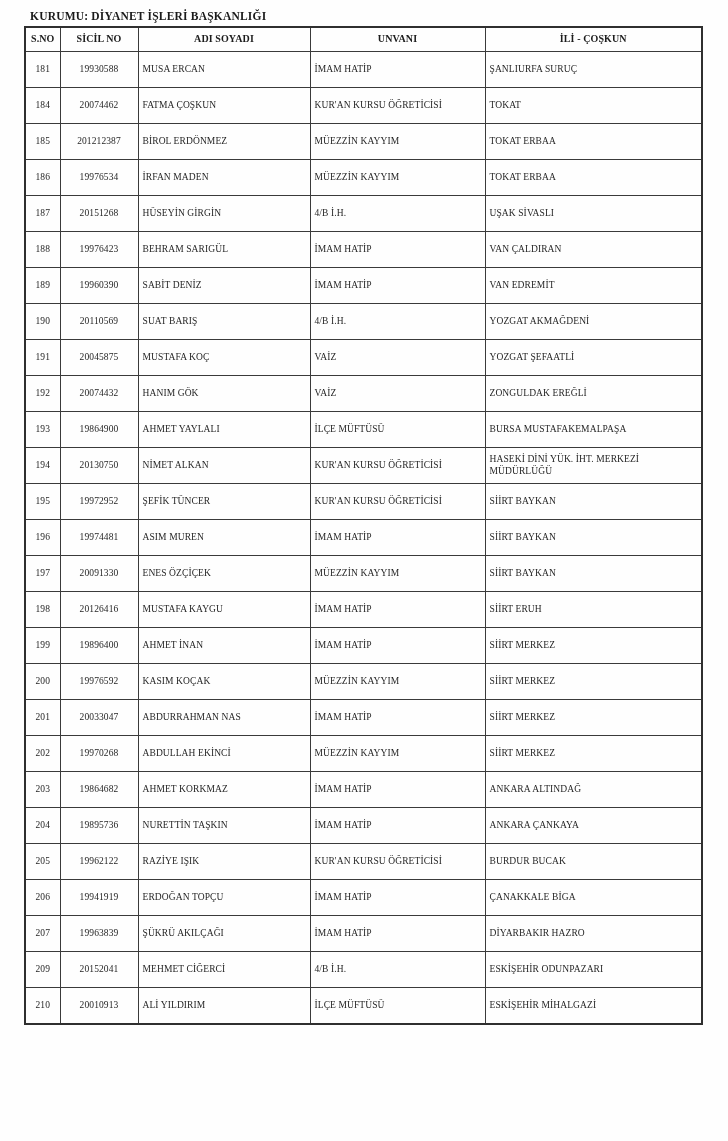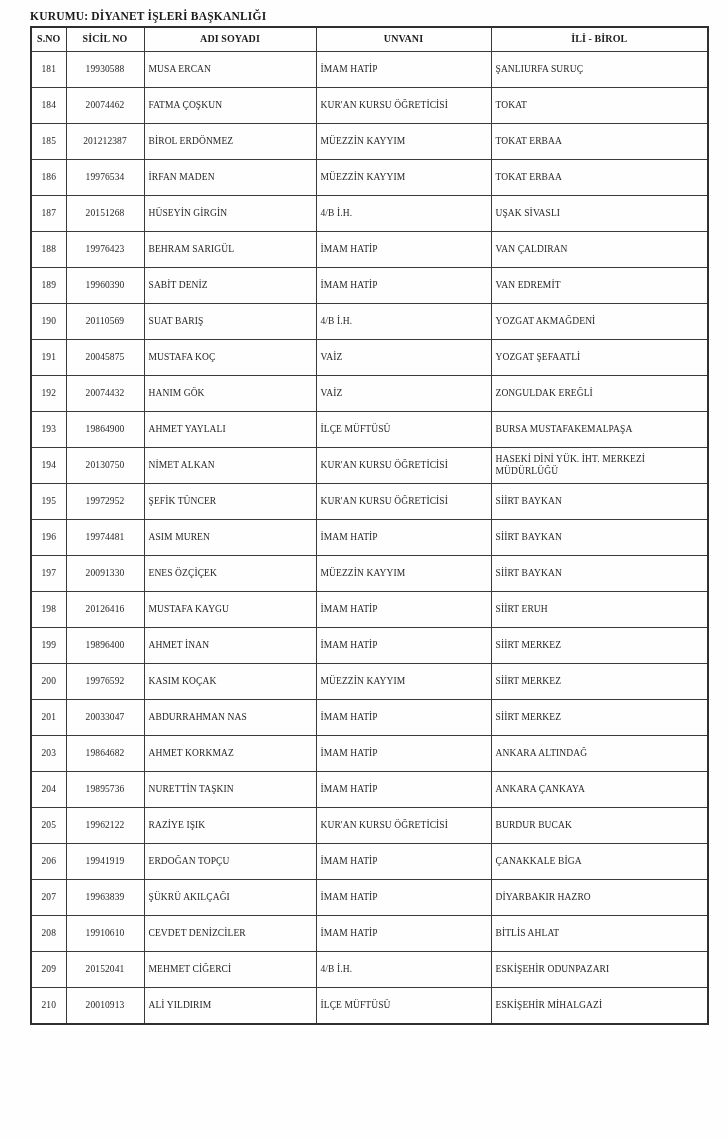--- a/index.html
+++ b/index.html
@@ -26,21 +26,21 @@
     font-size: 11.5px;
     font-weight: bold;
     letter-spacing: 0.2px;
     color: #1a1a1a;
     white-space: nowrap;
   }
   table.personnel {
     border-collapse: collapse;
     table-layout: fixed;
     width: 677px;
-    margin-left: 30px;
+    margin-left: 24px;
     border: 2px solid #2f2f2f;
   }
   table.personnel th,
   table.personnel td {
     border: 1px solid #3a3a3a;
     font-size: 9.5px;
     line-height: 1.25;
     padding: 2px 4px;
     overflow: hidden;
     color: #262626;
@@ -77,21 +77,21 @@
       <col class="col-ad">
       <col class="col-unvan">
       <col class="col-il">
     </colgroup>
     <thead>
       <tr>
         <th class="c-center">S.NO</th>
         <th class="c-center">SİCİL NO</th>
         <th>ADI SOYADI</th>
         <th>UNVANI</th>
-        <th>İLİ - BİROL</th>
+        <th>İLİ - ÇOŞKUN</th>
       </tr>
     </thead>
     <tbody>
         <tr>
     <td class="c-center">181</td>
     <td class="c-center">19930588</td>
     <td>MUSA ERCAN</td>
     <td>İMAM HATİP</td>
     <td>ŞANLIURFA SURUÇ</td>
   </tr>
@@ -215,20 +215,27 @@
     <td>SİİRT MERKEZ</td>
   </tr>
         <tr>
     <td class="c-center">201</td>
     <td class="c-center">20033047</td>
     <td>ABDURRAHMAN NAS</td>
     <td>İMAM HATİP</td>
     <td>SİİRT MERKEZ</td>
   </tr>
         <tr>
+    <td class="c-center">202</td>
+    <td class="c-center">19970268</td>
+    <td>ABDULLAH EKİNCİ</td>
+    <td>MÜEZZİN KAYYIM</td>
+    <td>SİİRT MERKEZ</td>
+  </tr>
+        <tr>
     <td class="c-center">203</td>
     <td class="c-center">19864682</td>
     <td>AHMET KORKMAZ</td>
     <td>İMAM HATİP</td>
     <td>ANKARA ALTINDAĞ</td>
   </tr>
         <tr>
     <td class="c-center">204</td>
     <td class="c-center">19895736</td>
     <td>NURETTİN TAŞKIN</td>
@@ -248,27 +255,20 @@
     <td>ERDOĞAN TOPÇU</td>
     <td>İMAM HATİP</td>
     <td>ÇANAKKALE BİGA</td>
   </tr>
         <tr>
     <td class="c-center">207</td>
     <td class="c-center">19963839</td>
     <td>ŞÜKRÜ AKILÇAĞI</td>
     <td>İMAM HATİP</td>
     <td>DİYARBAKIR HAZRO</td>
-  </tr>
-        <tr>
-    <td class="c-center">208</td>
-    <td class="c-center">19910610</td>
-    <td>CEVDET DENİZCİLER</td>
-    <td>İMAM HATİP</td>
-    <td>BİTLİS AHLAT</td>
   </tr>
         <tr>
     <td class="c-center">209</td>
     <td class="c-center">20152041</td>
     <td>MEHMET CİĞERCİ</td>
     <td>4/B İ.H.</td>
     <td>ESKİŞEHİR ODUNPAZARI</td>
   </tr>
         <tr>
     <td class="c-center">210</td>

